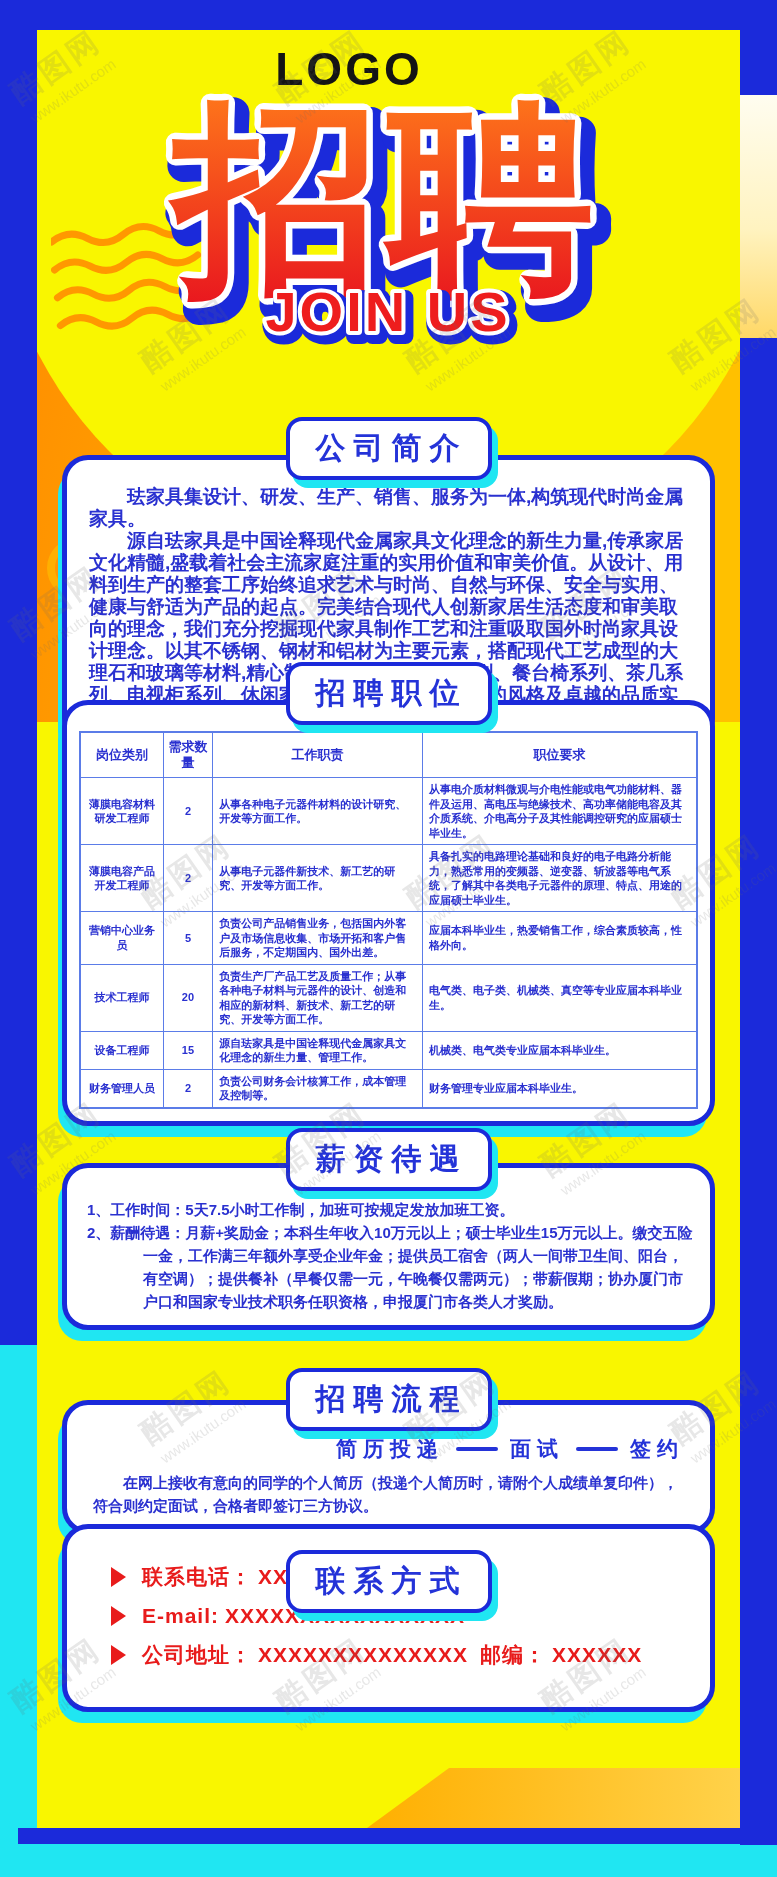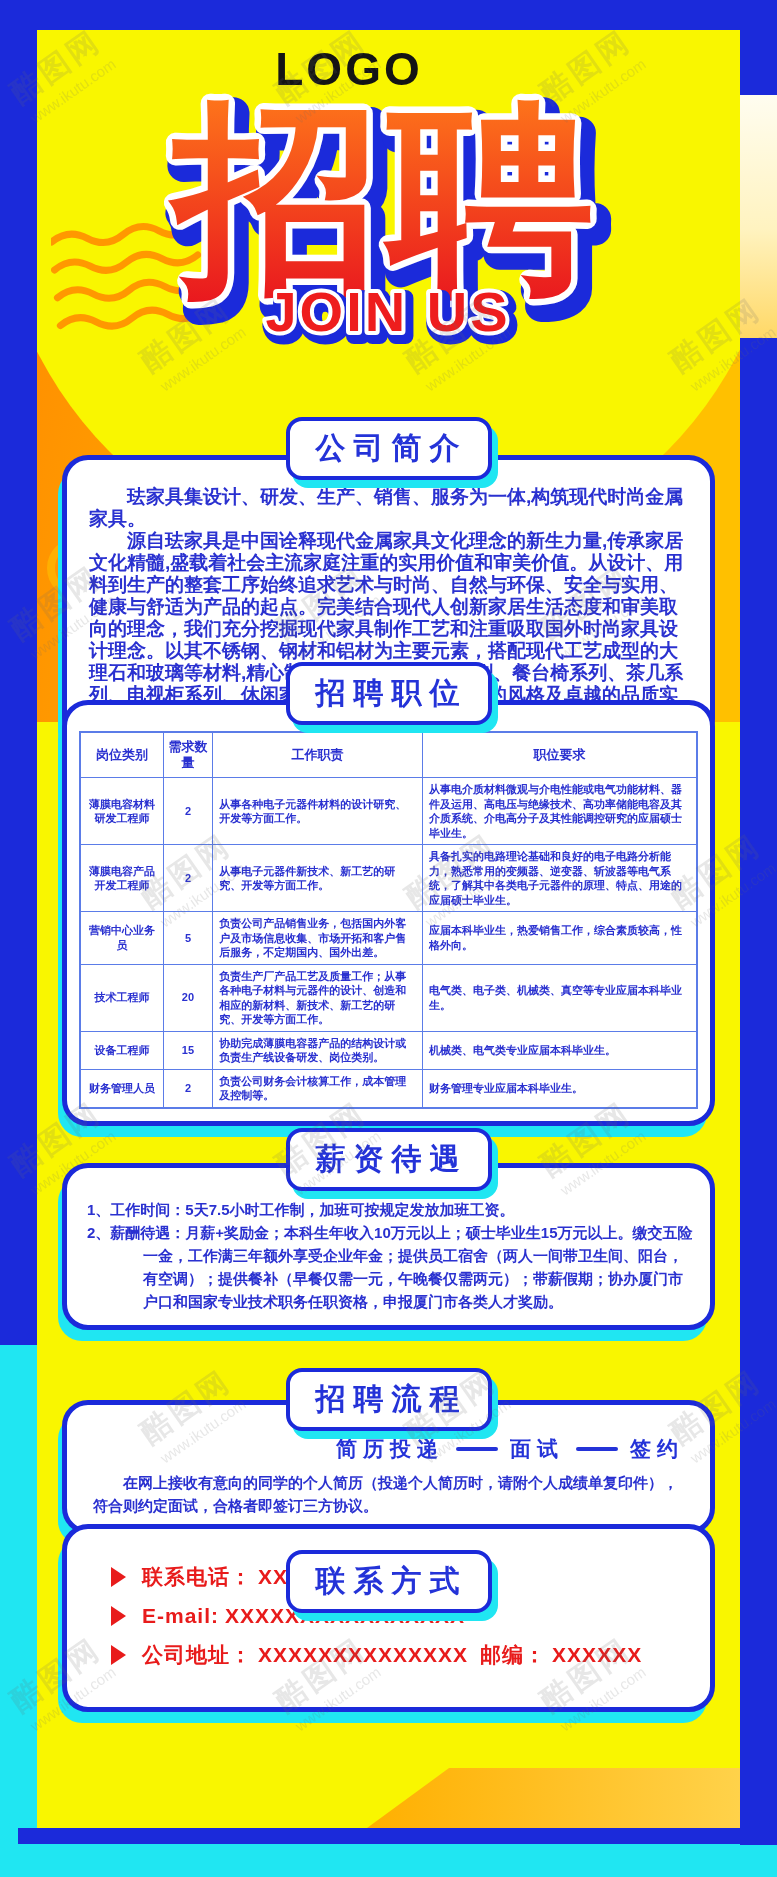--- a/index.html
+++ b/index.html
@@ -163,21 +163,21 @@
         </tr>
         <tr>
           <td class="c">技术工程师</td>
           <td class="c">20</td>
           <td class="l">负责生产厂产品工艺及质量工作；从事各种电子材料与元器件的设计、创造和相应的新材料、新技术、新工艺的研究、开发等方面工作。</td>
           <td class="l">电气类、电子类、机械类、真空等专业应届本科毕业生。</td>
         </tr>
         <tr>
           <td class="c">设备工程师</td>
           <td class="c">15</td>
-          <td class="l">协助完成薄膜电容器产品的结构设计或负责生产线设备研发、岗位类别。</td>
+          <td class="l">源自珐家具是中国诠释现代金属家具文化理念的新生力量、管理工作。</td>
           <td class="l">机械类、电气类专业应届本科毕业生。</td>
         </tr>
         <tr>
           <td class="c">财务管理人员</td>
           <td class="c">2</td>
           <td class="l">负责公司财务会计核算工作，成本管理及控制等。</td>
           <td class="l">财务管理专业应届本科毕业生。</td>
         </tr>
       </tbody>
         </table>

